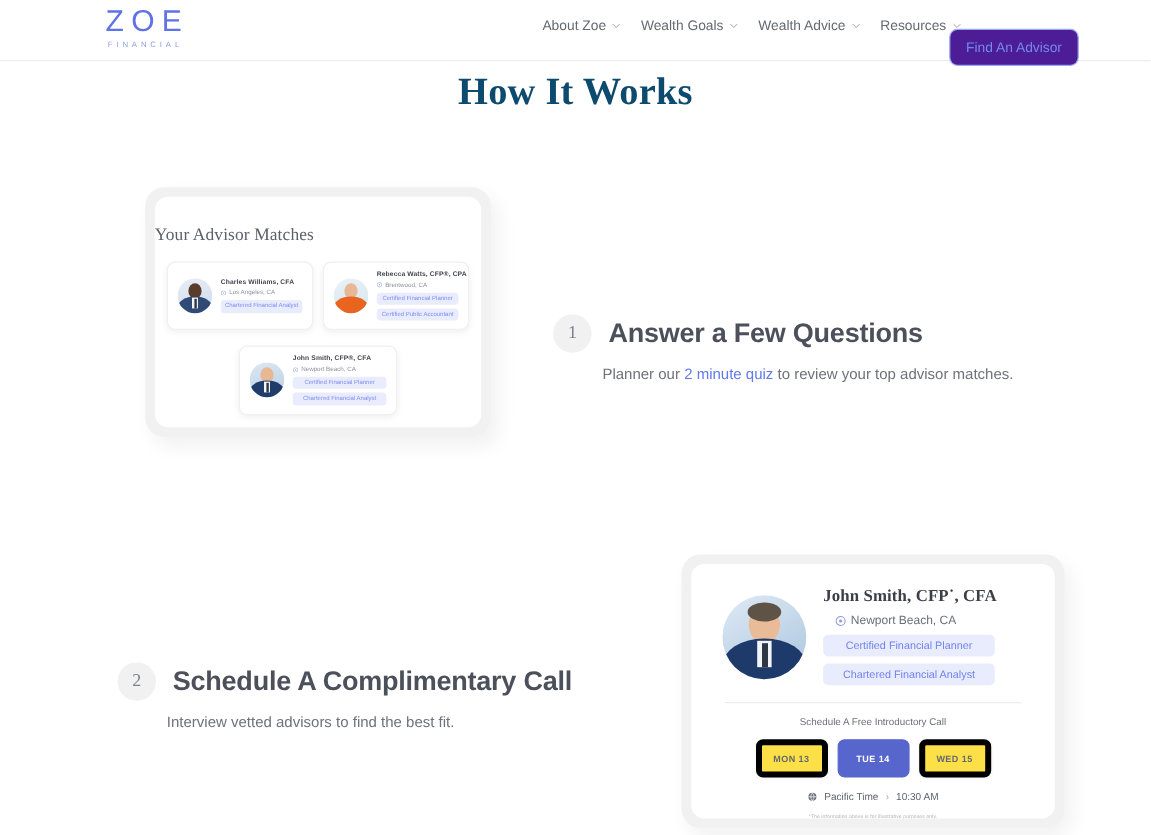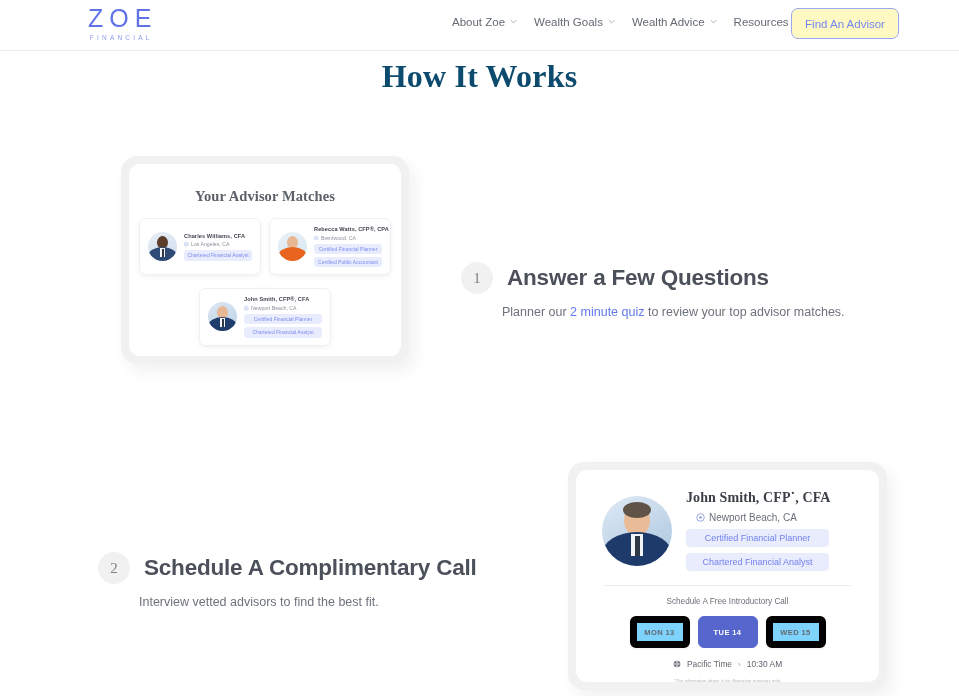--- a/index.html
+++ b/index.html
@@ -65,28 +65,28 @@
   }
   .chev {
     width: 7px; height: 7px;
     position: relative;
     top: -1px;
   }
   .chev svg { display: block; }
   .cta-btn {
     position: absolute;
     left: 791px;
-    top: 8px;
+    top: 24px;
     width: 108px;
     height: 31px;
     border: 1px solid #9aa8f2;
     border-radius: 7px;
     color: #7488ef;
     font-size: 11.5px;
-    background: #fef9c3;
+    background: #4c1d95;
     display: flex;
     align-items: center;
     justify-content: center;
     cursor: pointer;
     white-space: nowrap;
   }
 
   
   .page-title {
     position: absolute;
@@ -115,23 +115,22 @@
     border-radius: 11px;
     position: relative;
     overflow: hidden;
   }
 
   #device-matches { left: 121px; top: 156px; width: 288px; height: 208px; }
   #device-schedule { left: 568px; top: 462px; width: 319px; height: 228px; }
 
   
   .matches-title {
-    text-align: center;
     font-family: "Liberation Serif", serif;
-    font-weight: bold;
+    font-weight: normal;
     font-size: 14.5px;
     color: #5c6069;
     margin-top: 24px;
     letter-spacing: 0.1px;
   }
   .mrow {
     display: flex;
     justify-content: center;
     gap: 8px;
     margin-top: 13px;
@@ -246,22 +245,22 @@
     border-radius: 6px;
     display: flex;
     align-items: center;
     justify-content: center;
     font-size: 7.5px;
     font-weight: bold;
     letter-spacing: 0.4px;
     cursor: pointer;
   }
   .day.off {
-    background: #7dd3fc;
-    border: 7px solid #000000;
+    background: #fde047;
+    border: 5px solid #000000;
     color: #63686f;
     box-shadow: 0 1px 3px rgba(0,0,0,0.05);
   }
   .day.on {
     background: #5766cd;
     color: #fff;
     border: 1px solid #5766cd;
     text-align: right;
   }
   .tz-row {

